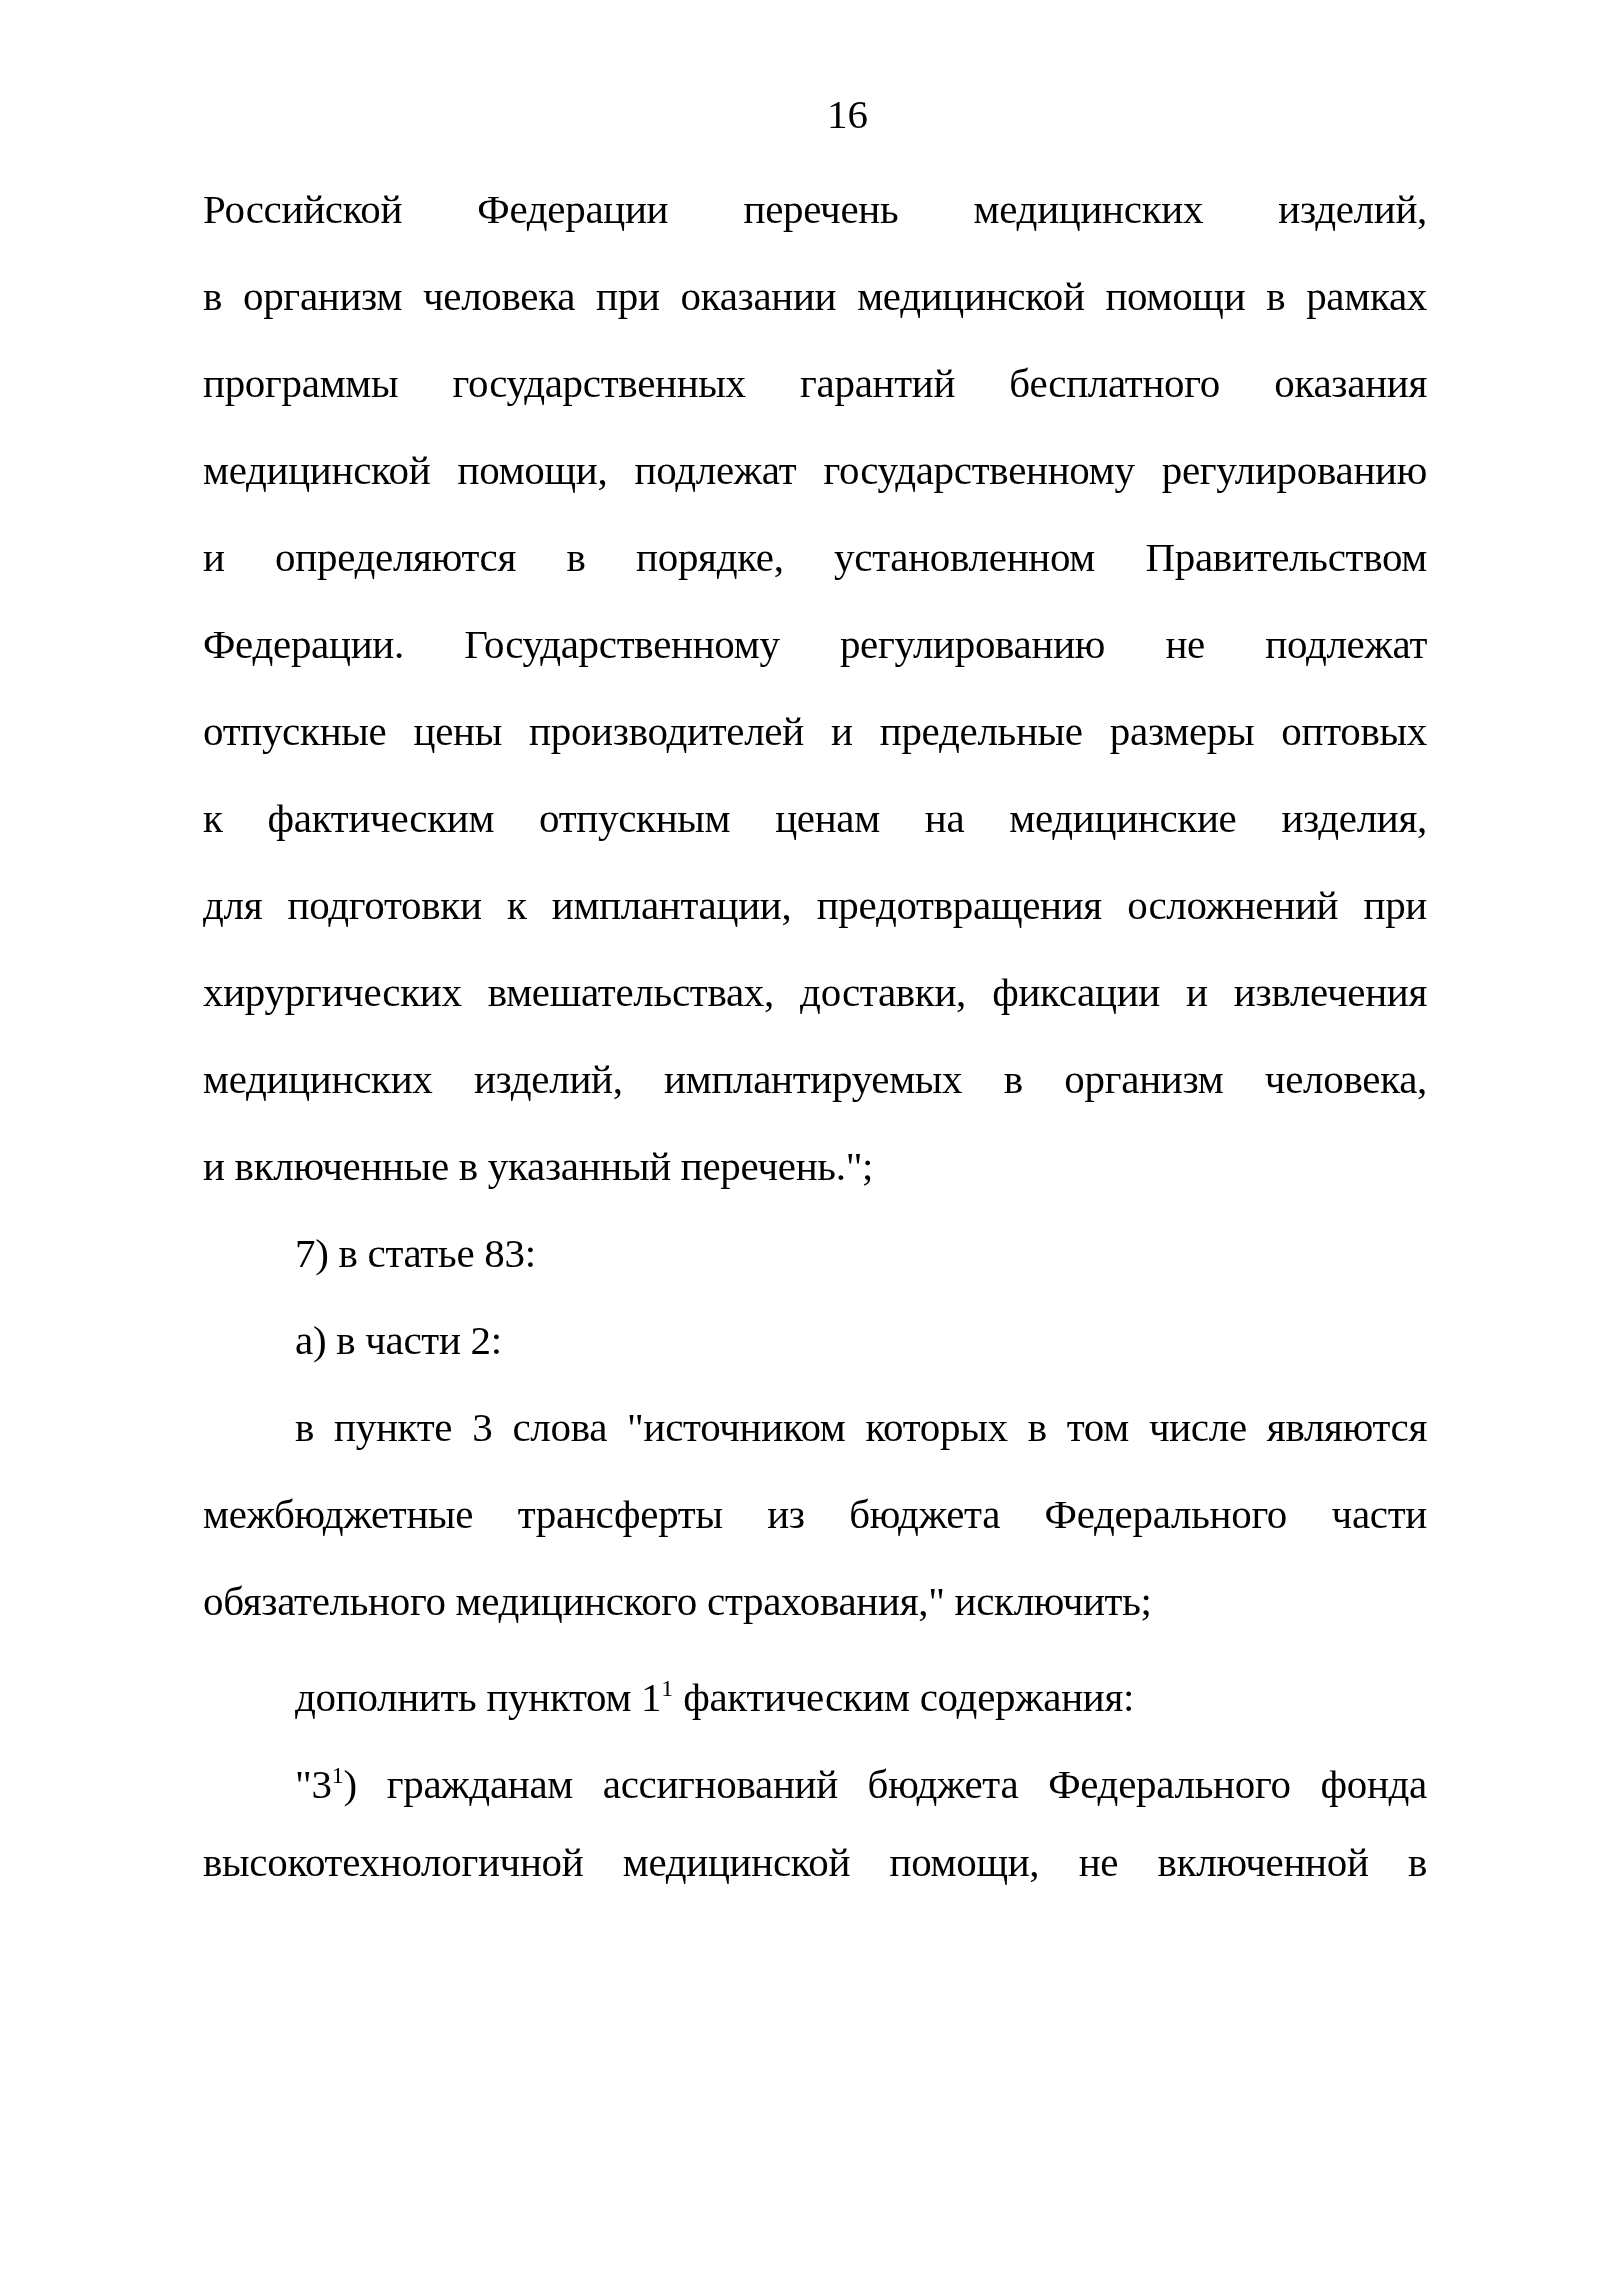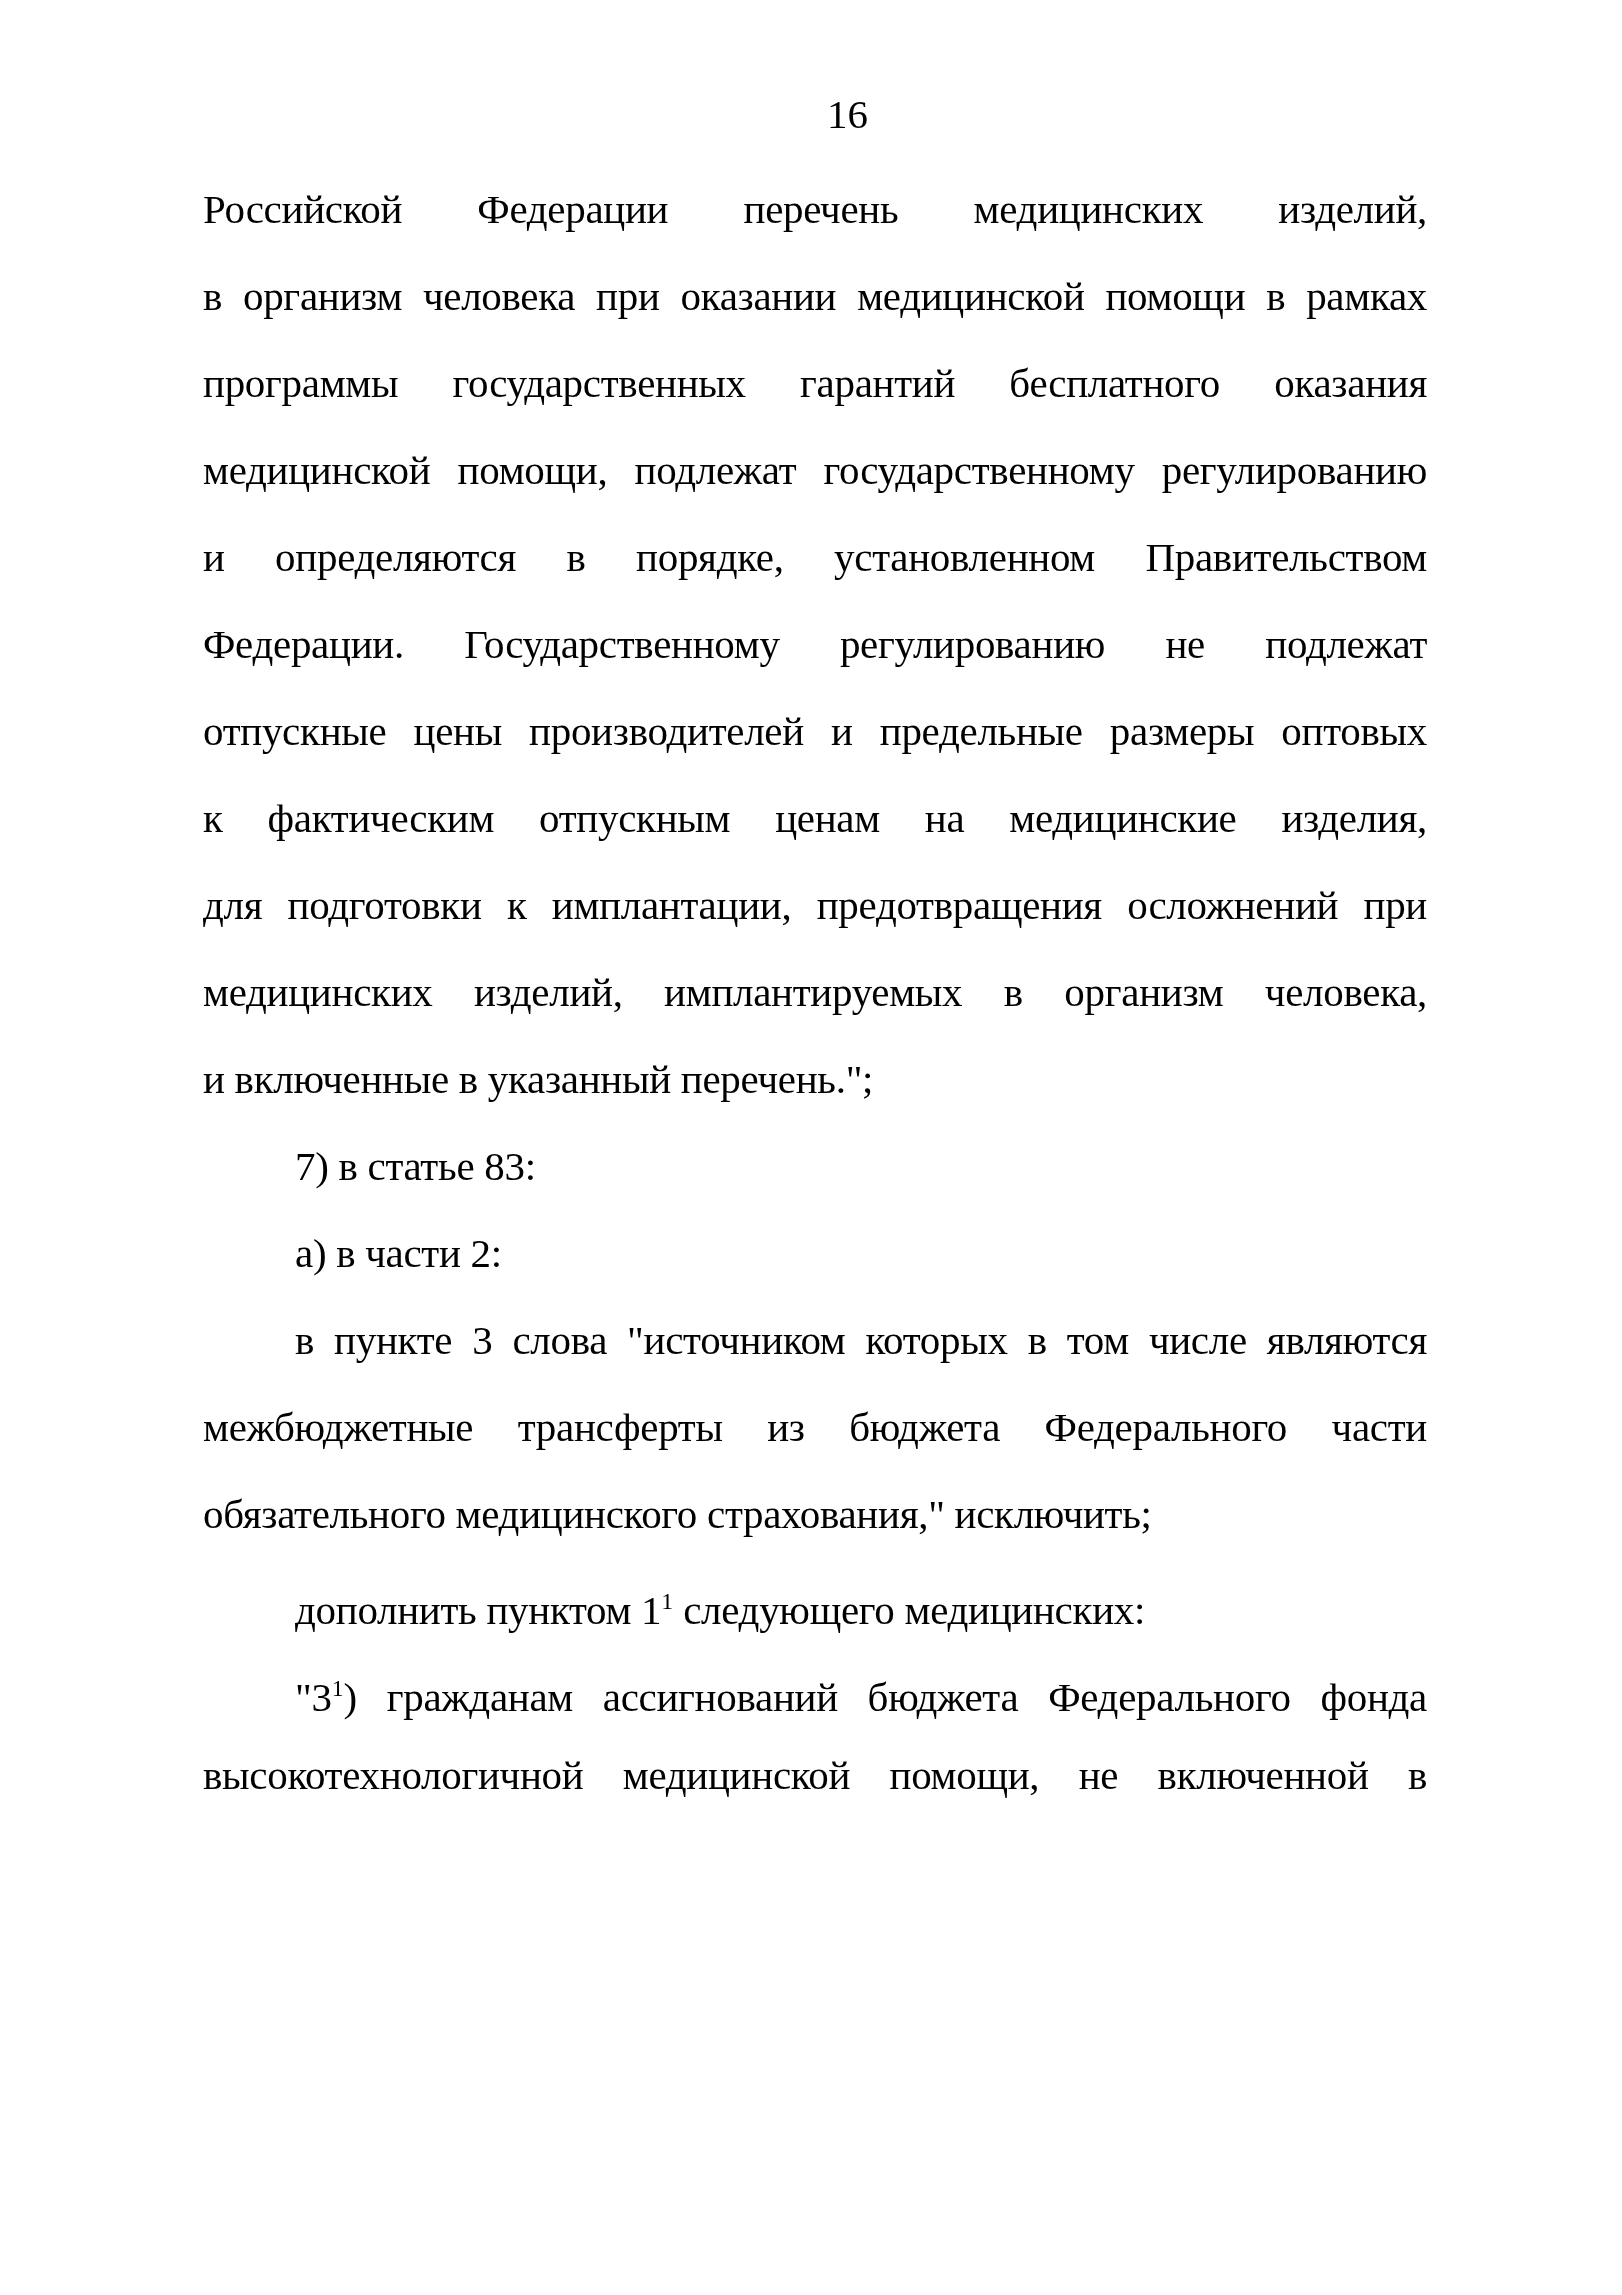--- a/index.html
+++ b/index.html
@@ -63,31 +63,32 @@
 
     <div class="line j"><span>Российской Федерации перечень медицинских изделий, имплантируемых</span></div>
     <div class="line j"><span>в организм человека при оказании медицинской помощи в рамках</span></div>
     <div class="line j"><span>программы государственных гарантий бесплатного оказания гражданам</span></div>
     <div class="line j"><span>медицинской помощи, подлежат государственному регулированию</span></div>
     <div class="line j"><span>и определяются в порядке, установленном Правительством Российской</span></div>
     <div class="line j"><span>Федерации. Государственному регулированию не подлежат предельные</span></div>
     <div class="line j"><span>отпускные цены производителей и предельные размеры оптовых надбавок</span></div>
     <div class="line j"><span>к фактическим отпускным ценам на медицинские изделия, используемые</span></div>
     <div class="line j"><span>для подготовки к имплантации, предотвращения осложнений при</span></div>
+    <div class="line j"><span>хирургических вмешательствах, доставки, фиксации и извлечения</span></div>
     <div class="line j"><span>медицинских изделий, имплантируемых в организм человека,</span></div>
     <div class="line"><span>и включенные в указанный перечень.";</span></div>
 
     <div class="line ind"><span>7) в статье 83:</span></div>
     <div class="line ind"><span>а) в части 2:</span></div>
 
     <div class="line j ind"><span>в пункте 3 слова "источником которых в том числе являются</span></div>
     <div class="line j"><span>межбюджетные трансферты из бюджета Федерального части</span></div>
     <div class="line"><span>обязательного медицинского страхования," исключить;</span></div>
 
-    <div class="line ind"><span>дополнить пунктом 1</span><span class="sup">1</span><span> следующего медицинских:</span></div>
+    <div class="line ind"><span>дополнить пунктом 1</span><span class="sup">1</span><span> фактическим содержания:</span></div>
 
     <div class="line j ind"><span>"3</span><span class="sup">1</span><span>) гражданам ассигнований бюджета Федерального фонда</span></div>
 
     <div class="line j"><span>высокотехнологичной медицинской помощи, не включенной в базовую</span></div>
 
   </div>
 </div>
 
 
 </body></html>

